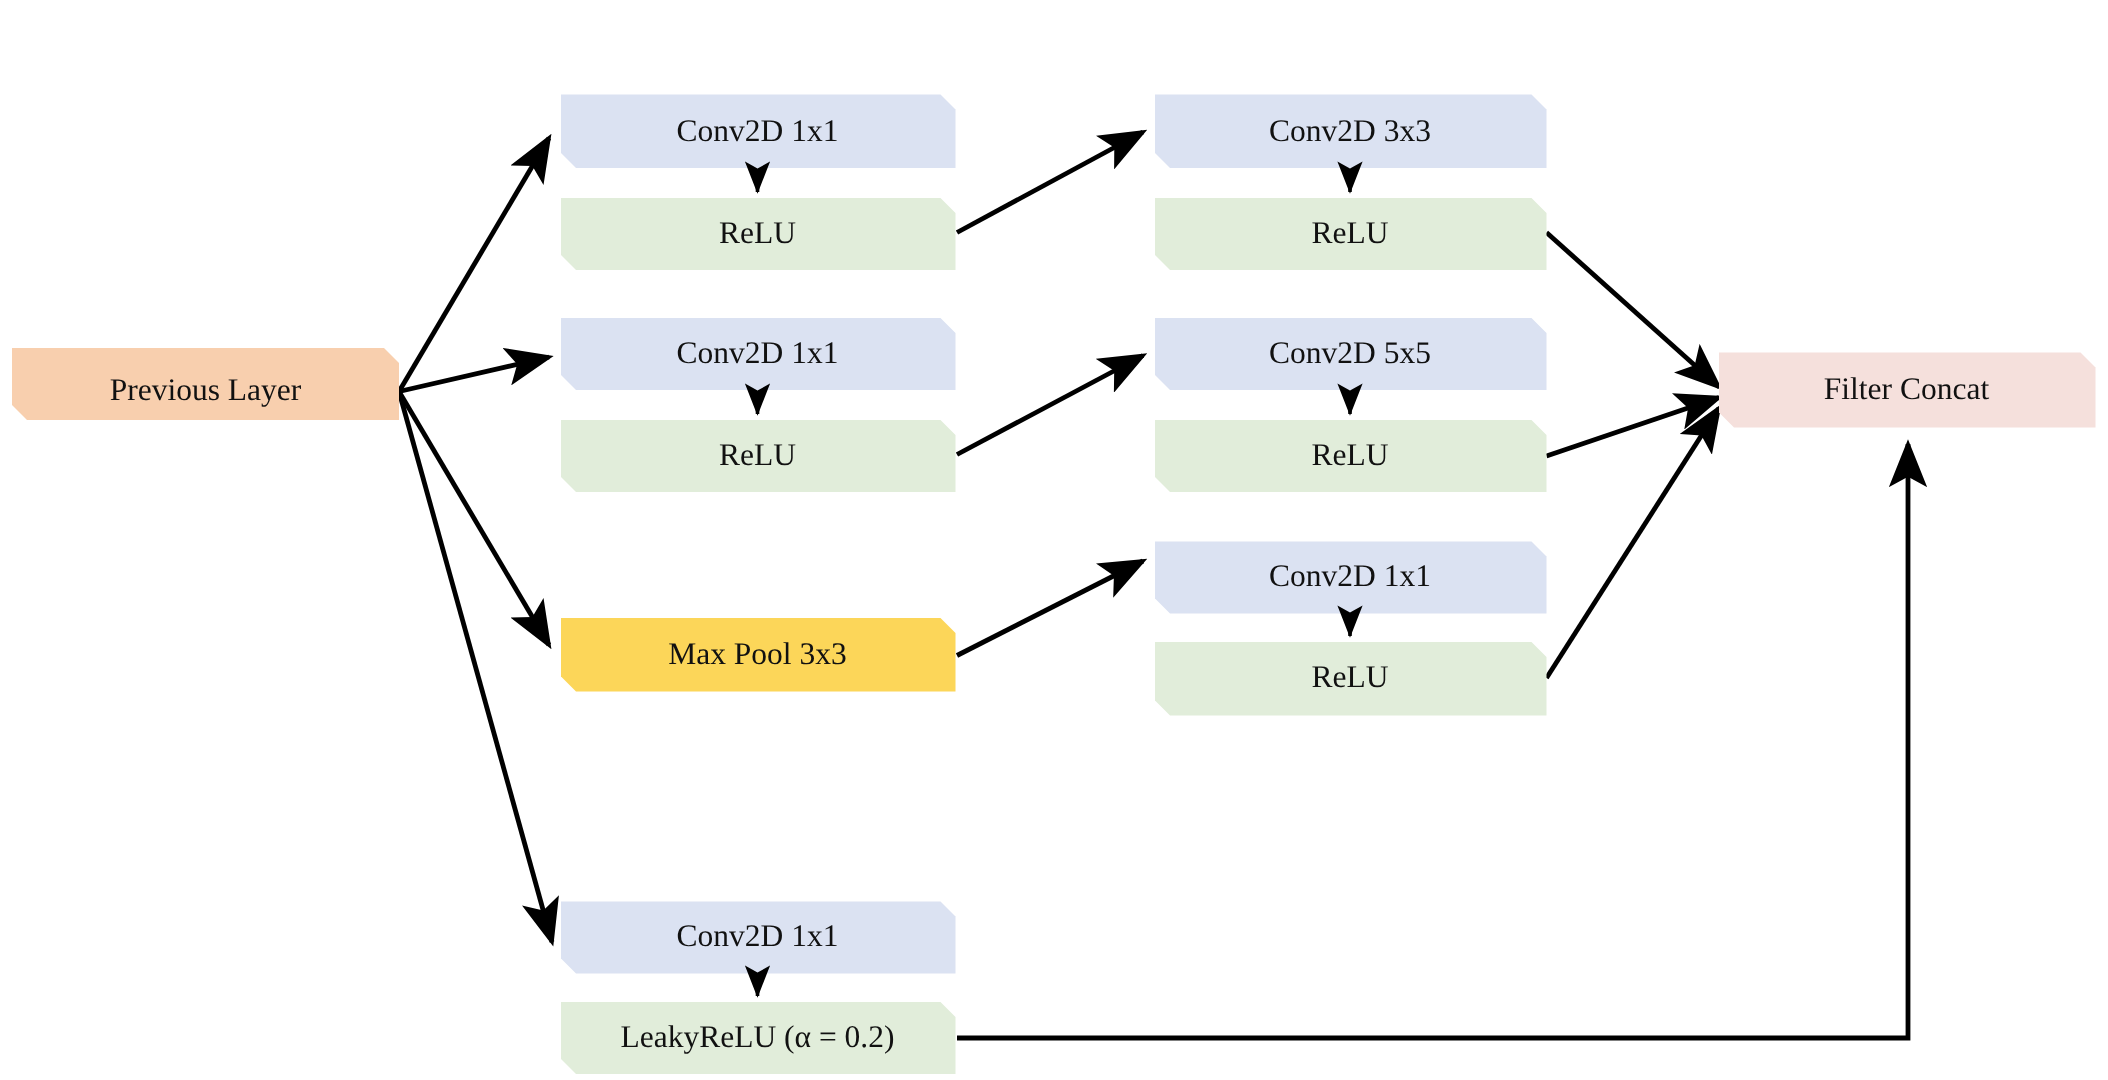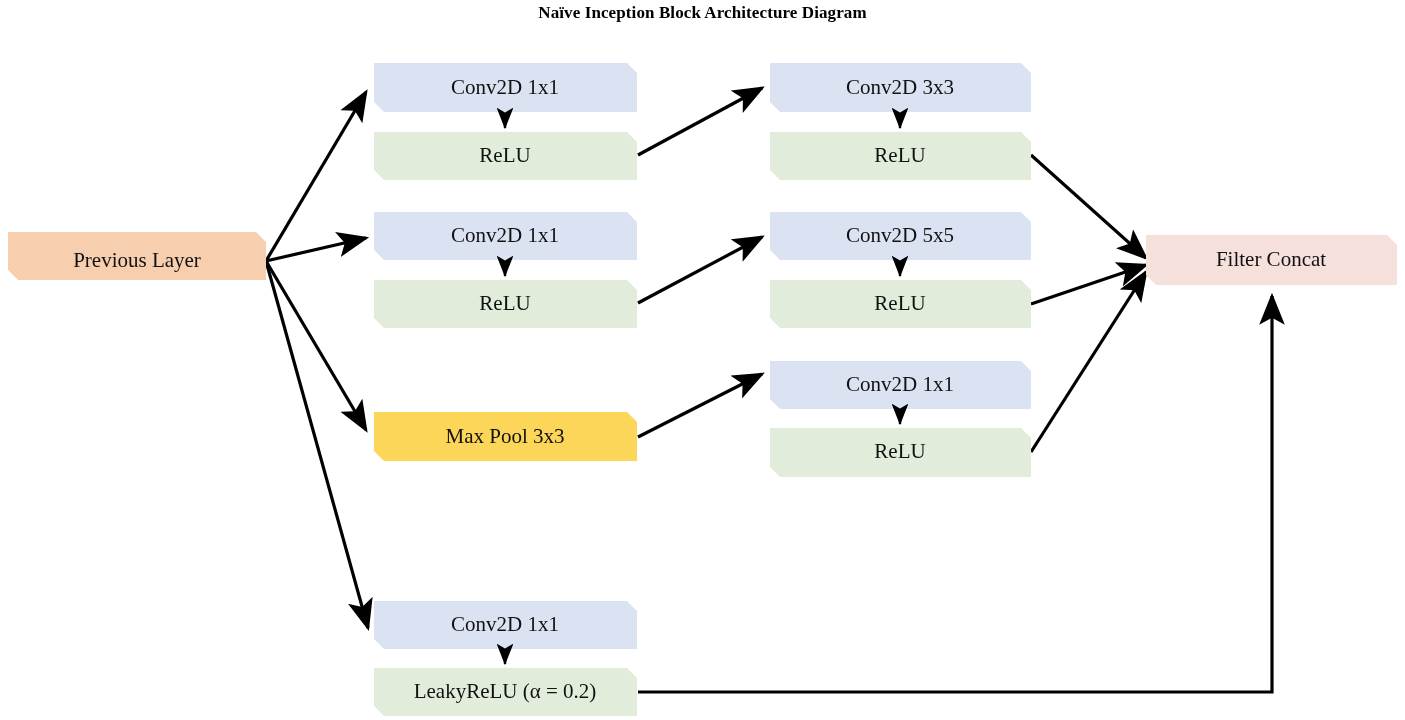--- a/index.html
+++ b/index.html
@@ -59,21 +59,20 @@
   }
   .node-shape {
     stroke: none;
   }
 </style>
 </head>
 <body>
 
 <div id="diagram-root">
 
-  <div class="diagram-title">Naïve Inception Block Architecture Diagram</div>
 
   <svg id="canvas" viewBox="0 0 1405 720">
     <defs>
       <marker id="arrowhead" markerWidth="10" markerHeight="8" refX="9" refY="4" orient="auto" markerUnits="strokeWidth">
         <path d="M0,0 L10,4 L0,8 L2.2,4 Z" fill="#000000"></path>
       </marker>
       <marker id="arrowhead-small" markerWidth="9" markerHeight="7" refX="8.5" refY="3.5" orient="auto" markerUnits="strokeWidth">
         <path d="M0,0 L9,3.5 L0,7 L2,3.5 Z" fill="#000000"></path>
       </marker>
     </defs>

